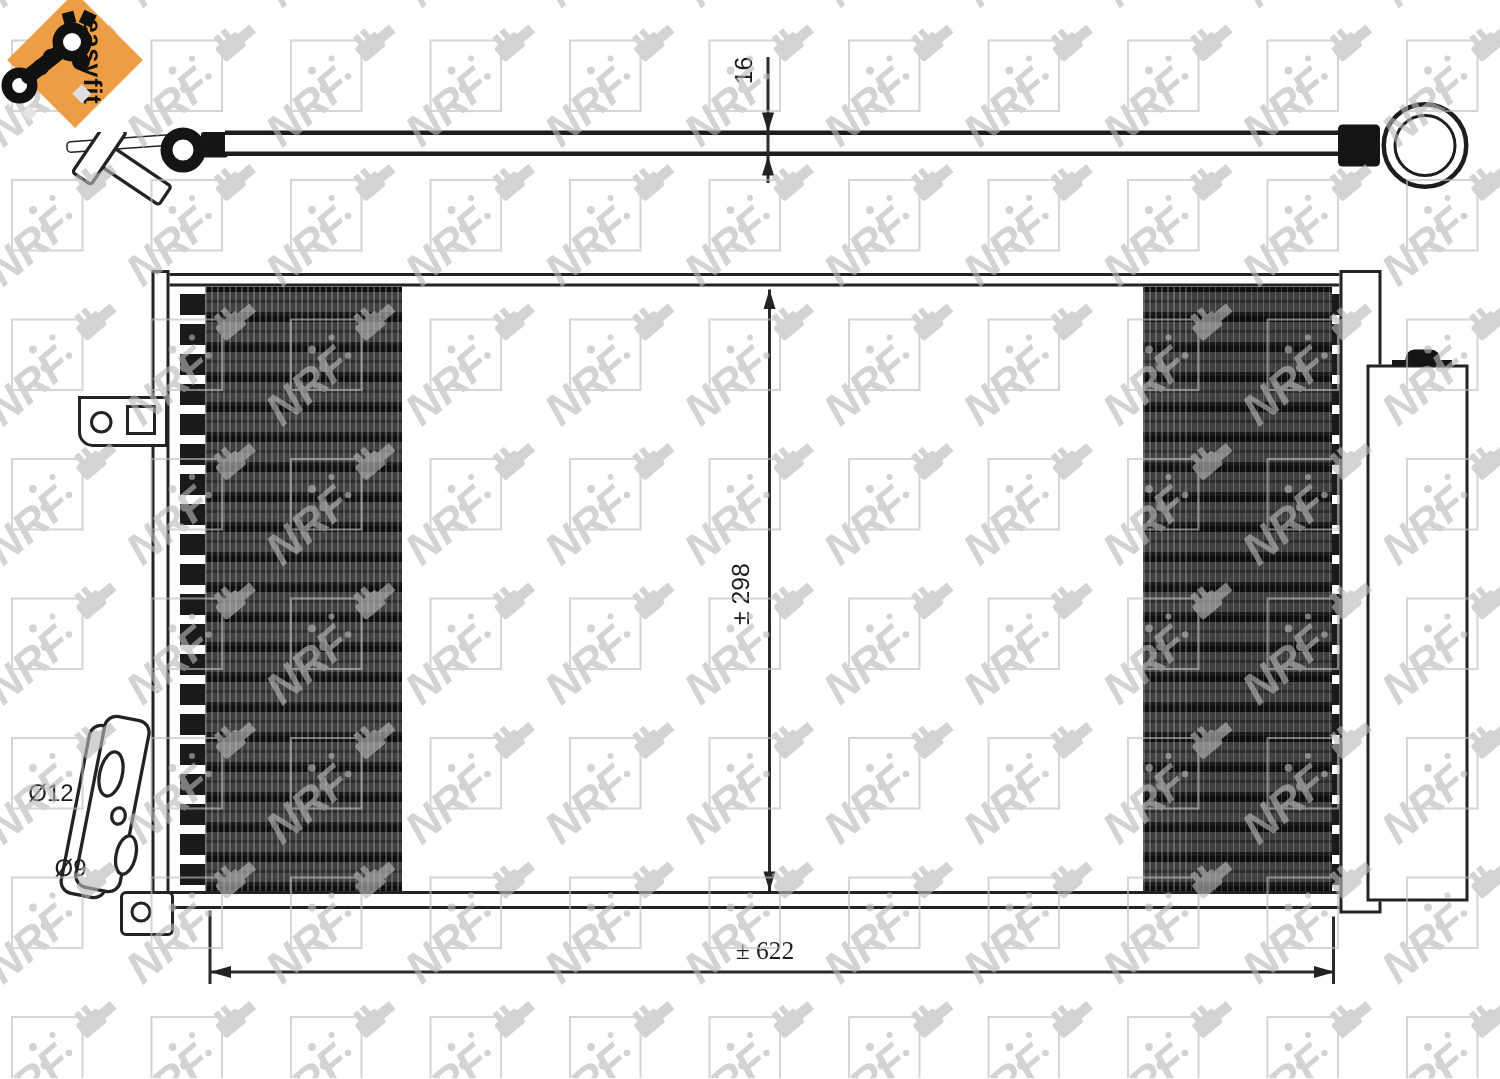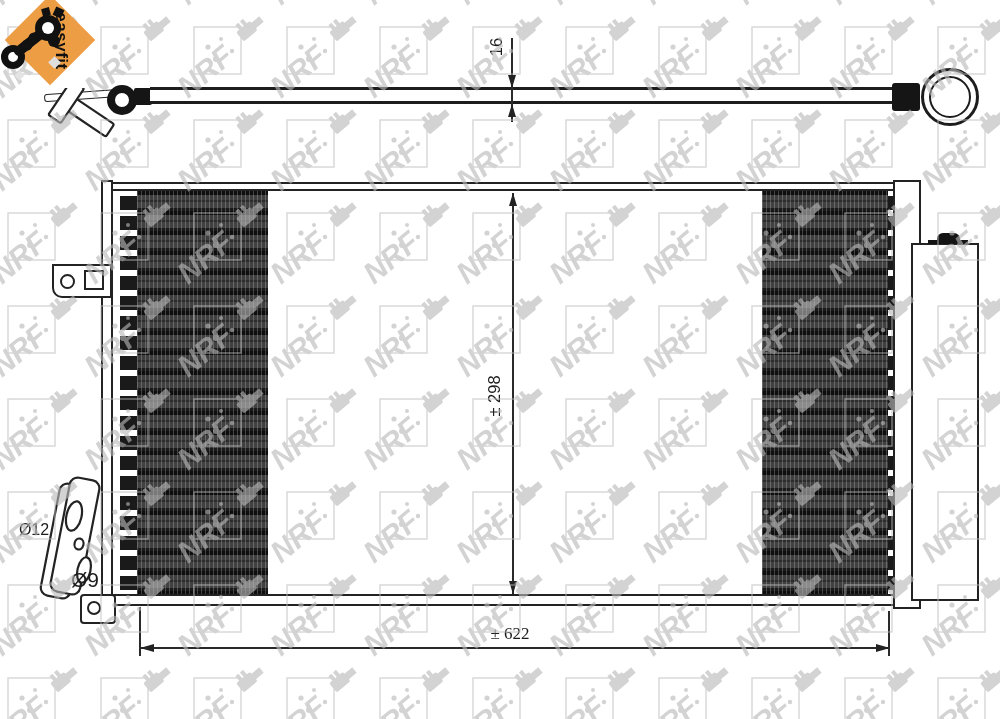--- a/index.html
+++ b/index.html
@@ -62,21 +62,21 @@
       <ellipse cx="36" cy="44" rx="7.5" ry="15" transform="rotate(13 36 44)"></ellipse>
       <ellipse cx="41" cy="72" rx="4.5" ry="5.5" transform="rotate(13 41 72)"></ellipse>
       <ellipse cx="46" cy="98" rx="6.5" ry="13" transform="rotate(13 46 98)"></ellipse>
     </g>
   </svg>
 
   <div class="abs outlined z20" style="left:80px;top:594px;width:36px;height:30px;border-radius:4px;"></div>
   <div class="abs hole round z20" style="left:87px;top:601px;width:14px;height:14px;"></div>
 
   <div class="abs dimlabel z20" style="left:14px;top:520px;width:40px;font-size:16px;">Ø12</div>
-  <div class="abs dimlabel z20" style="left:30px;top:570px;width:34px;font-size:21px;margin-left:38px;">Ø9</div>
+  <div class="abs dimlabel z20" style="left:30px;top:570px;width:34px;font-size:16px;">Ø9</div>
 
   <div class="abs z10" style="left:44px;top:89px;width:72px;height:6px;background:#fff;border:1.6px solid #232323;border-radius:3px;transform:rotate(-4deg);transform-origin:100% 50%;"></div>
   <svg class="abs z10" style="left:46px;top:88px;" width="86" height="64" viewBox="0 0 86 64">
     <g transform="rotate(34 30 25)" fill="#ffffff" stroke="#232323" stroke-width="2.2">
       <rect x="20" y="13" width="48" height="15" rx="2"></rect>
       <rect x="8" y="0" width="15" height="42" rx="2"></rect>
     </g>
   </svg>
   <div class="abs round z20" style="left:107px;top:85px;width:30px;height:30px;background:#fff;border:8px solid #151515;box-sizing:border-box;"></div>
   <div class="abs z10" style="left:134px;top:88px;width:18px;height:17px;background:#151515;border-radius:2px;"></div>

